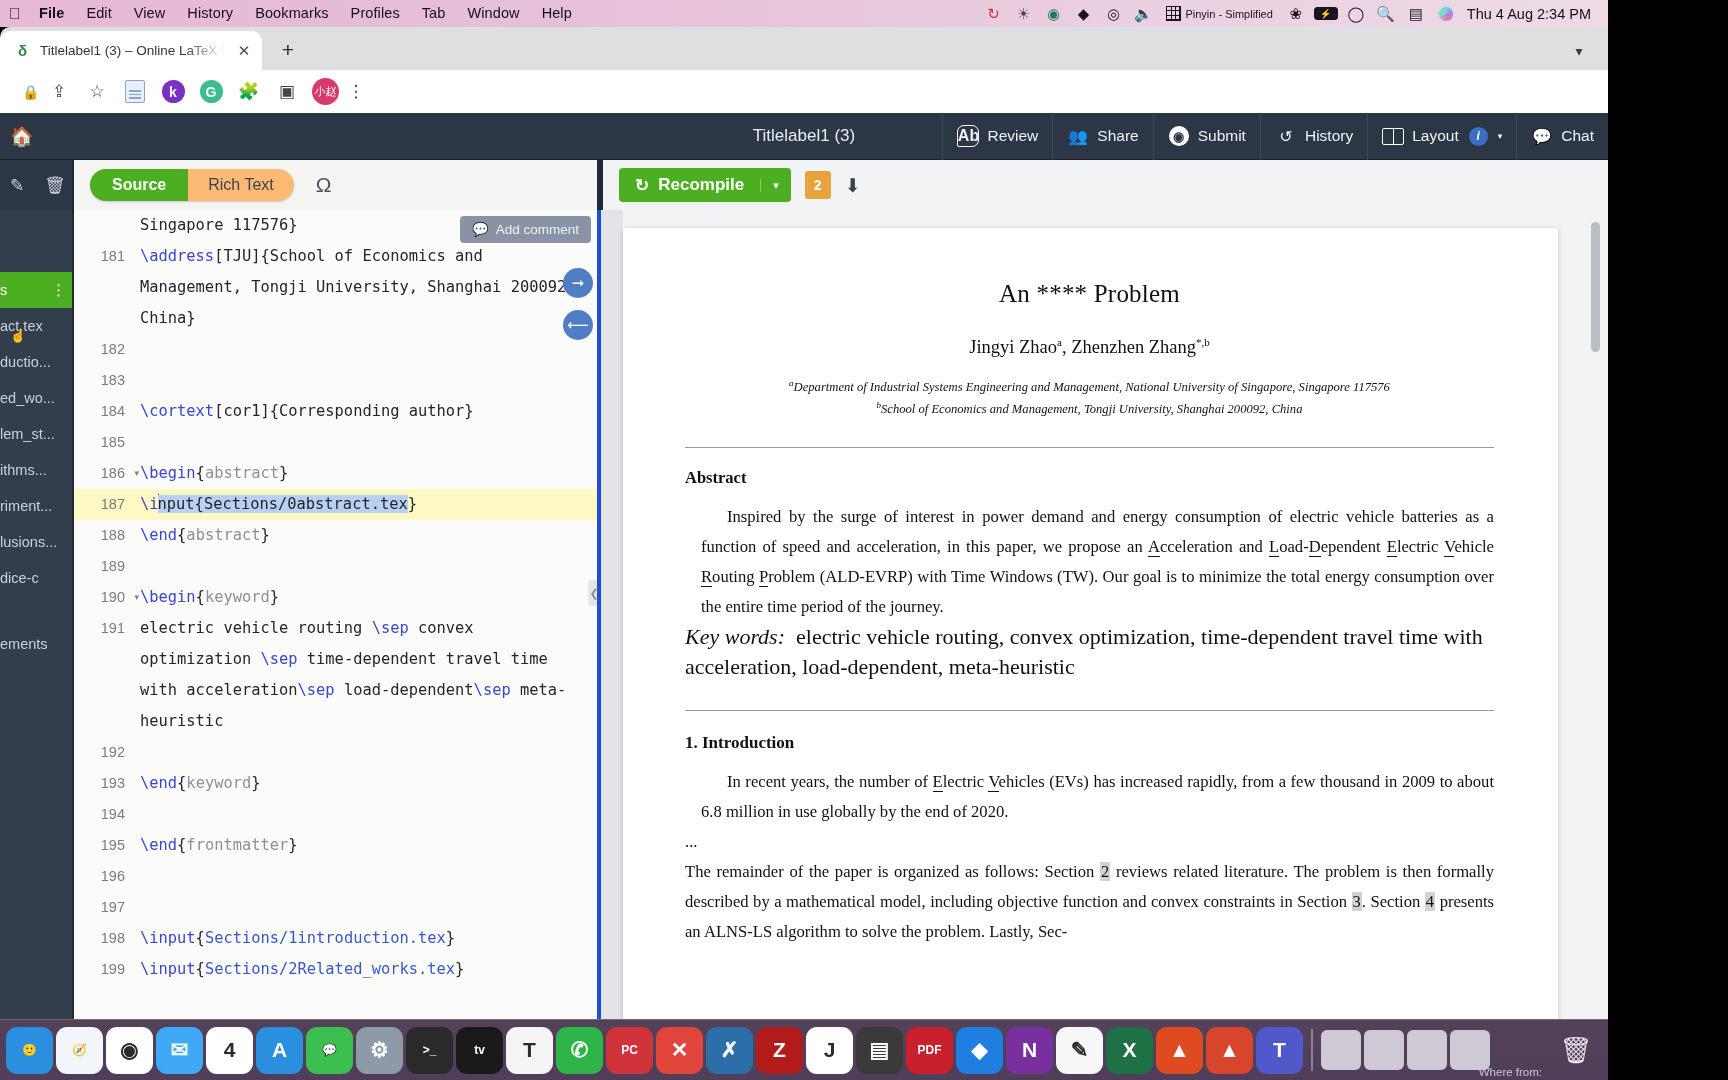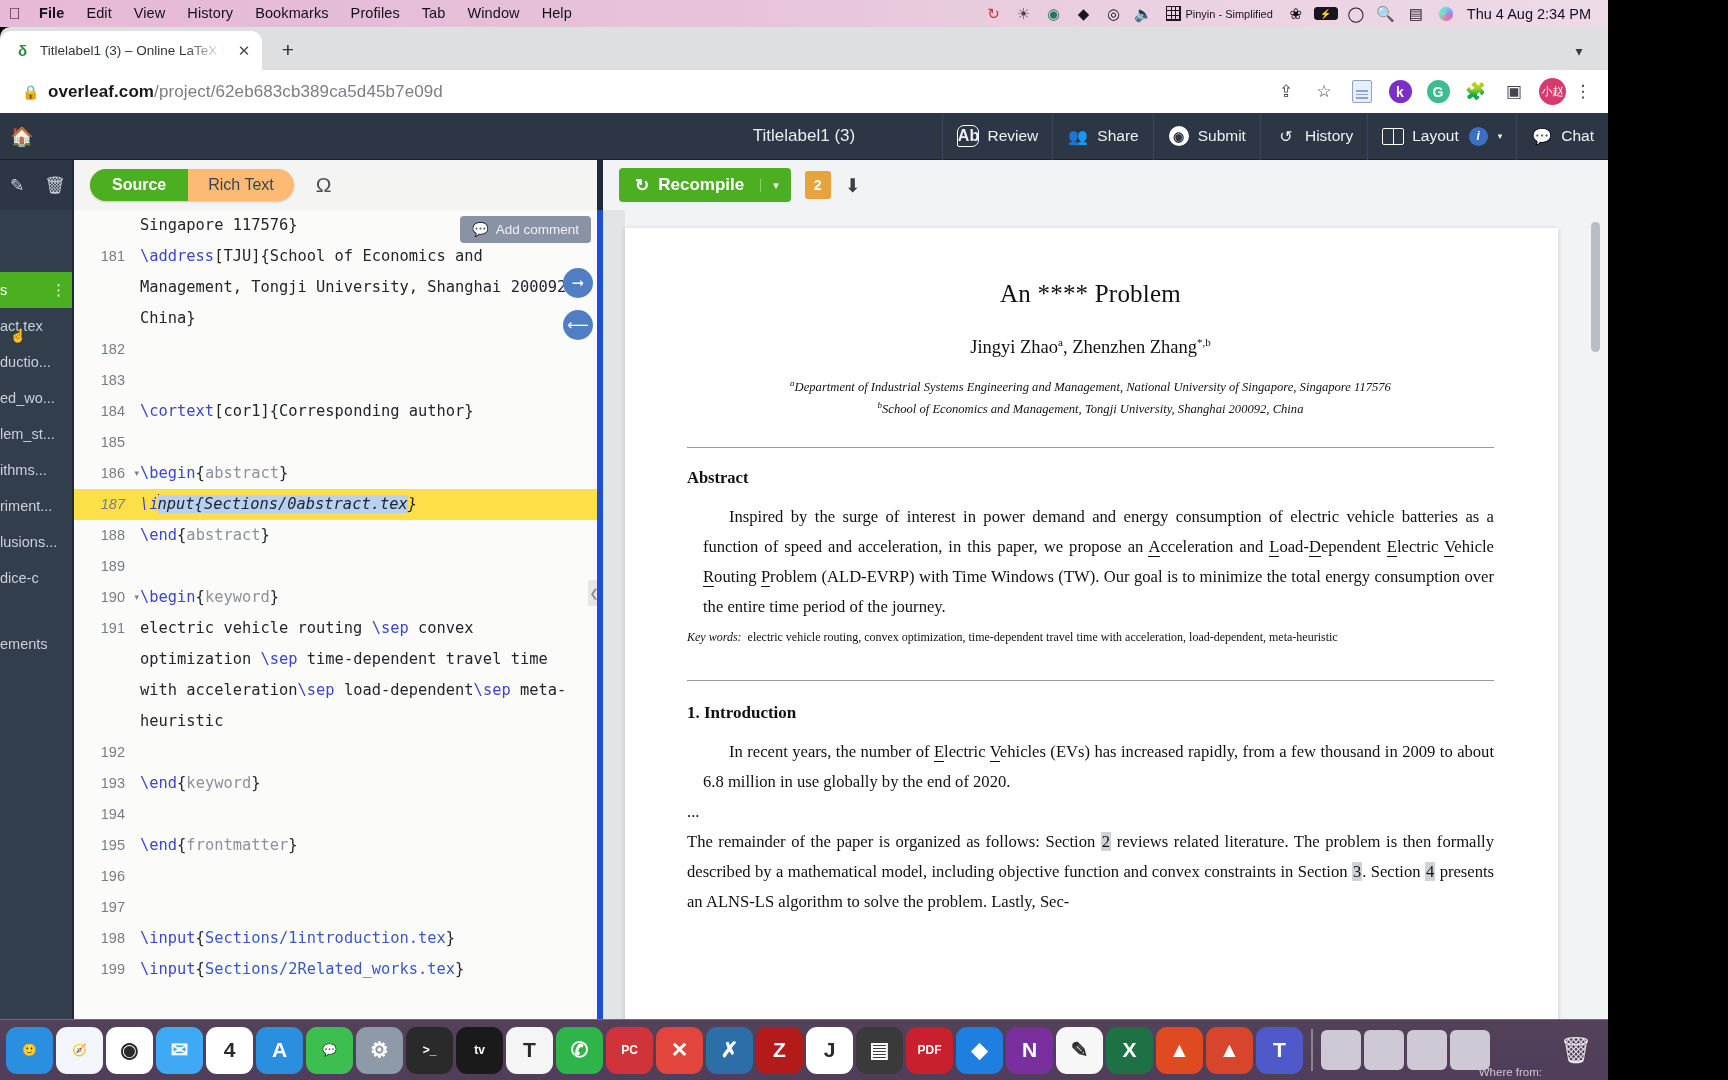--- a/index.html
+++ b/index.html
@@ -220,21 +220,21 @@
     color: #22262b;
     padding-top: 0px;
   }
   .cl { display: flex; align-items: flex-start; }
   .lnum {
     flex: 0 0 66px; text-align: right; padding-right: 15px;
     color: #777d85; font-family: "Liberation Sans", sans-serif; font-size: 14.5px;
     user-select: none;
   }
   .ltxt { flex: 1 1 auto; white-space: pre-wrap; word-break: break-word; padding-right: 8px; }
-  .cl.hl { background: #fde047; font-style: italic; }
+  .cl.hl { background: #fef9c3; }
   .k-cmd { color: #3a46cf; }
   .k-arg { color: #8b9099; }
   .k-str { color: #3857c9; }
   .sel { background: #b8d0f2; }
   .caret-bar {
     display:inline-block; width:0; border-left: 1.6px solid #111;
     height: 19px; vertical-align: -4px; margin: 0 -1px;
   }
 
   #addcomment {
@@ -253,42 +253,42 @@
   #nav-prev { top: 100px; }
   #split-handle {
     position: absolute; right: -3px; top: 370px;
     width: 12px; height: 26px; background: #e6e6e2; border-radius: 2px;
     display:flex; align-items:center; justify-content:center; color:#8b9099; font-size: 11px;
   }
 
   
   #pdfpane {
     flex: 1 1 auto; background: #f2f3f5; position: relative; overflow: hidden;
-    border-left: 6px solid #1d4ed8;
+    border-left: 4px solid #1d4ed8;
     padding-left: 13px;
   }
   #pdf-scroll-left {
     position: absolute; left: 0; top: 0; bottom: 0; width: 22px; background: #e2e4e8;
   }
   #pdfpage {
     position: absolute; left: 22px; right: 50px; top: 18px; bottom: 0;
     background: #fff; box-shadow: 0 1px 5px rgba(0,0,0,.18);
     font-family: "Liberation Serif", serif; color: #111;
     padding: 52px 64px 0 62px; overflow: hidden;
   }
   .pdf-title { text-align: center; font-size: 25px; margin-bottom: 28px; letter-spacing: .2px; }
   .pdf-authors { text-align: center; font-size: 18.5px; margin-bottom: 16px; }
   .pdf-authors sup { font-size: 11px; }
   .pdf-affil { text-align: center; font-size: 12.6px; font-style: italic; line-height: 18px; }
   .pdf-affil sup { font-size: 9px; }
   .pdf-rule { border-top: 1px solid #9a9a9a; margin: 28px 0 20px; }
   .pdf-h { font-weight: bold; font-size: 16.5px; margin-bottom: 14px; }
   .pdf-p { font-size: 16.6px; line-height: 30px; text-align: justify; }
   .pdf-p.indent { text-indent: 26px; margin-left: 16px; }
-  .pdf-kw { font-size: 12px; line-height: 30px; }
+  .pdf-kw { font-size: 22px; line-height: 30px; }
   .pdf-kw em { font-style: italic; }
   .sc-u { border-bottom: 1px solid #111; }
   .hl-box { background: #cfd3d8; padding: 0 1px; }
   .pdf-sec { font-weight: bold; font-size: 17px; margin: 22px 0 14px; }
   #pdf-scrollbar {
     position: absolute; right: 8px; top: 12px; width: 9px; height: 130px;
     background: #b9bdc4; border-radius: 5px;
   }
 
   
@@ -379,23 +379,20 @@
         <span class="tab-close">✕</span>
       </div>
       <div class="newtab">+</div>
       <div class="tabstrip-right">
         <div class="chev-down">▾</div>
       </div>
     </div>
 
     <div id="omnibox-row">
       <span class="lock-icon">🔒</span>
-      <div id="url">
-        <b>overleaf.com</b><span>/project/62eb683cb389ca5d45b7e09d</span>
-      </div>
       <div id="omni-right">
         <div class="oicon">⇪</div>
         <div class="oicon">☆</div>
         <div class="oicon">
             <span class="ext-doc">
               <i></i>
               <i></i>
               <i></i>
             </span>
           </div>

